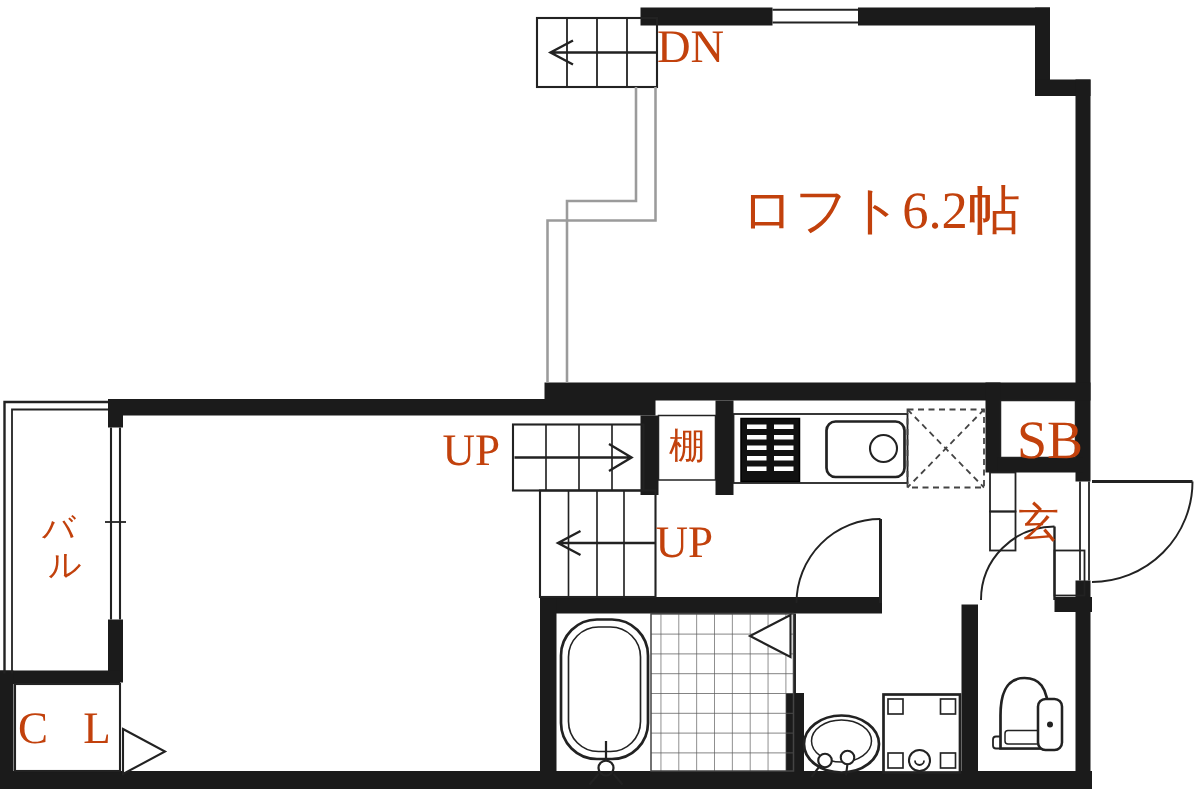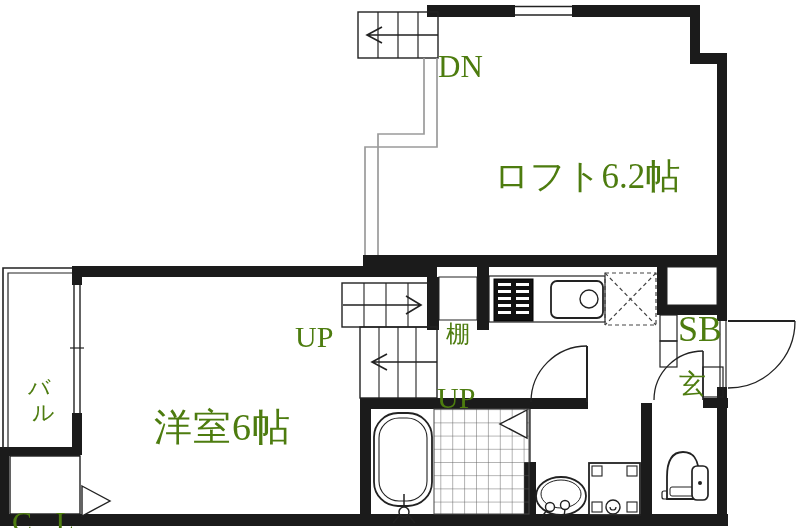--- a/index.html
+++ b/index.html
@@ -1,21 +1,21 @@
 <!DOCTYPE html>
 <html><head>
 <meta charset="utf-8">
 <style>
   html,body{margin:0;padding:0;background:#ffffff;}
   .stage{position:relative;width:800px;height:528px;background:#ffffff;overflow:hidden;
          font-family:"Liberation Serif","DejaVu Serif",serif;}
   svg{position:absolute;left:0;top:0;}
   .wall{fill:#1b1b1b;}
   .thin{stroke:#222222;fill:none;}
-  .lbl{position:absolute;color:#4d7c0f;line-height:1;white-space:pre;margin-top:36px;}
+  .lbl{position:absolute;color:#c2410c;line-height:1;white-space:pre;}
   .lbl-loft{left:494px;top:123px;font-size:35px;}
   .lbl-room{left:154px;top:372px;font-size:38px;letter-spacing:1px;}
   .lbl-dn{left:438px;top:15px;font-size:31px;}
   .lbl-up1{left:295px;top:286px;font-size:30px;}
   .lbl-up2{left:437px;top:347px;font-size:30px;}
   .lbl-shelf{left:446px;top:286px;font-size:24px;}
   .lbl-sb{left:678px;top:275px;font-size:36px;}
   .lbl-gen{left:679px;top:335px;font-size:27px;}
   .lbl-ba{left:28px;top:341px;font-size:22px;}
   .lbl-ru{left:32px;top:366px;font-size:22px;}
@@ -218,15 +218,14 @@
 
 <span class="lbl lbl-loft">ロフト6.2帖</span>
 <span class="lbl lbl-dn">DN</span>
 <span class="lbl lbl-up1">UP</span>
 <span class="lbl lbl-up2">UP</span>
 <span class="lbl lbl-shelf">棚</span>
 <span class="lbl lbl-sb">SB</span>
 <span class="lbl lbl-gen">玄</span>
 <span class="lbl lbl-ba">バ</span>
 <span class="lbl lbl-ru">ル</span>
-<span class="lbl lbl-room">洋室6帖</span>
 <span class="lbl lbl-cl">C L</span>
 </div>
 
 </body></html>

